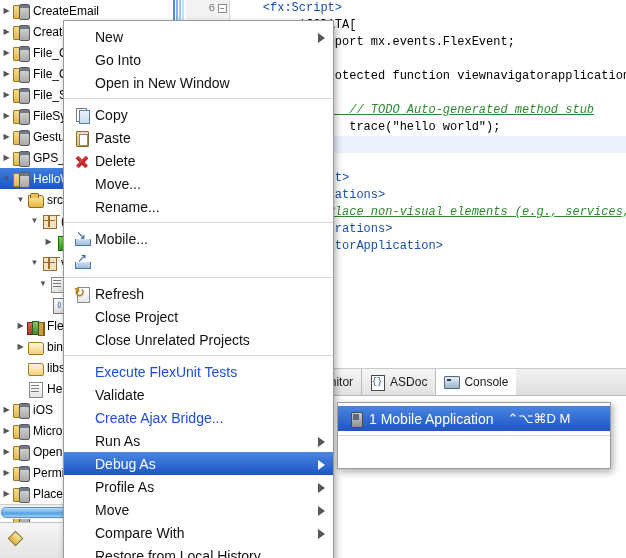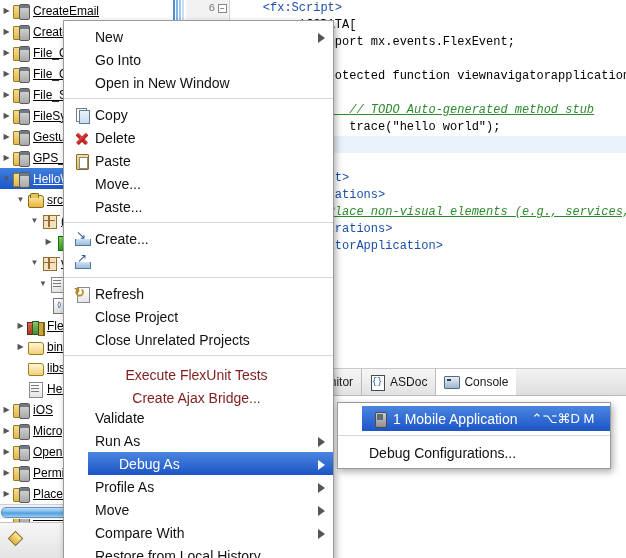--- a/index.html
+++ b/index.html
@@ -49,21 +49,21 @@
   .twisty.right::before { content: "\25B6"; }
   .twisty.down::before  { content: "\25BC"; }
   .twisty.blank::before { content: ""; }
   .indent { display: inline-block; }
   .ticon {
     width: 17px; min-width: 17px; height: 16px;
     margin-right: 3px;
     position: relative;
     display: inline-block;
   }
-  .tlabel { overflow: hidden; text-overflow: clip; text-decoration: underline; }
+  .tlabel { overflow: hidden; text-overflow: clip; }
 
   
   .icon-mobileproject::before {
     content: ""; position: absolute; left: 0; top: 2px;
     width: 11px; height: 12px;
     background: linear-gradient(to bottom,#f5dd8a,#e3b84c);
     border: 1px solid #9a7a20; border-radius: 1px 2px 1px 1px;
   }
   .icon-mobileproject::after {
     content: ""; position: absolute; left: 6px; top: 1px;
@@ -301,25 +301,24 @@
   }
   .mi {
     position: relative;
     height: 23px;
     display: flex; align-items: center;
     padding-left: 8px; padding-right: 12px;
     font-size: 14px;
     color: #111111;
     white-space: nowrap;
   }
-  .mi.disabled { color: #7f1d1d; flex-direction: column; }
+  .mi.disabled { color: #1d4ed8; }
   .mi.hot {
     background: linear-gradient(to bottom,#4a86e0 0%,#1d55c6 100%);
     color: #ffffff;
-    margin-left: 24px;
   }
   .mi .mi-icon {
     width: 20px; min-width: 20px; height: 16px;
     margin-right: 3px; position: relative; display: inline-block;
   }
   .mi .mi-label { flex: 1; }
   .mi .mi-arrow {
     position: absolute; right: 8px; top: 50%;
     margin-top: -4px;
     width: 0; height: 0;
@@ -665,39 +664,39 @@
       <div class="mi">
         <span class="mi-icon "></span>
         <span class="mi-label">Open in New Window</span>
       </div>
       <div class="msep"></div>
       <div class="mi">
         <span class="mi-icon mic-copy"></span>
         <span class="mi-label">Copy</span>
       </div>
       <div class="mi">
+        <span class="mi-icon mic-paste"></span>
+        <span class="mi-label">Paste</span>
+      </div>
+      <div class="mi">
         <span class="mi-icon mic-delete"></span>
         <span class="mi-label">Delete</span>
       </div>
       <div class="mi">
-        <span class="mi-icon mic-paste"></span>
-        <span class="mi-label">Paste</span>
-      </div>
-      <div class="mi">
         <span class="mi-icon "></span>
         <span class="mi-label">Move...</span>
       </div>
       <div class="mi">
         <span class="mi-icon "></span>
-        <span class="mi-label">Paste...</span>
+        <span class="mi-label">Rename...</span>
       </div>
       <div class="msep"></div>
       <div class="mi">
         <span class="mi-icon mic-import"></span>
-        <span class="mi-label">Create...</span>
+        <span class="mi-label">Mobile...</span>
       </div>
       <div class="mi">
         <span class="mi-icon mic-export"></span>
       </div>
       <div class="msep"></div>
       <div class="mi">
         <span class="mi-icon mic-refresh"></span>
         <span class="mi-label">Refresh</span>
       </div>
       <div class="mi">
@@ -706,27 +705,27 @@
       </div>
       <div class="mi">
         <span class="mi-icon "></span>
         <span class="mi-label">Close Unrelated Projects</span>
       </div>
       <div class="msep"></div>
       <div class="mi disabled">
         <span class="mi-icon "></span>
         <span class="mi-label">Execute FlexUnit Tests</span>
       </div>
+      <div class="mi">
+        <span class="mi-icon "></span>
+        <span class="mi-label">Validate</span>
+      </div>
       <div class="mi disabled">
         <span class="mi-icon "></span>
         <span class="mi-label">Create Ajax Bridge...</span>
-      </div>
-      <div class="mi">
-        <span class="mi-icon "></span>
-        <span class="mi-label">Validate</span>
       </div>
       <div class="mi">
         <span class="mi-icon "></span>
         <span class="mi-label">Run As</span>
         <span class="mi-arrow"></span>
       </div>
       <div class="mi hot">
         <span class="mi-icon "></span>
         <span class="mi-label">Debug As</span>
         <span class="mi-arrow"></span>
@@ -754,17 +753,16 @@
 
   <div id="submenu">
       <div class="mi hot">
         <span class="mi-icon mic-mobileapp"></span>
         <span class="mi-label" style="flex: 0 0 auto;">1 Mobile Application</span>
         <span class="mi-accel">⌃⌥⌘D M</span>
       </div>
       <div class="msep"></div>
       <div class="mi">
         <span class="mi-icon "></span>
-        <span class="mi-label" style="flex: 0 0 auto;">Debug Configurations...</span>
       </div>
     </div>
 
 </div>
 
 </body></html>

